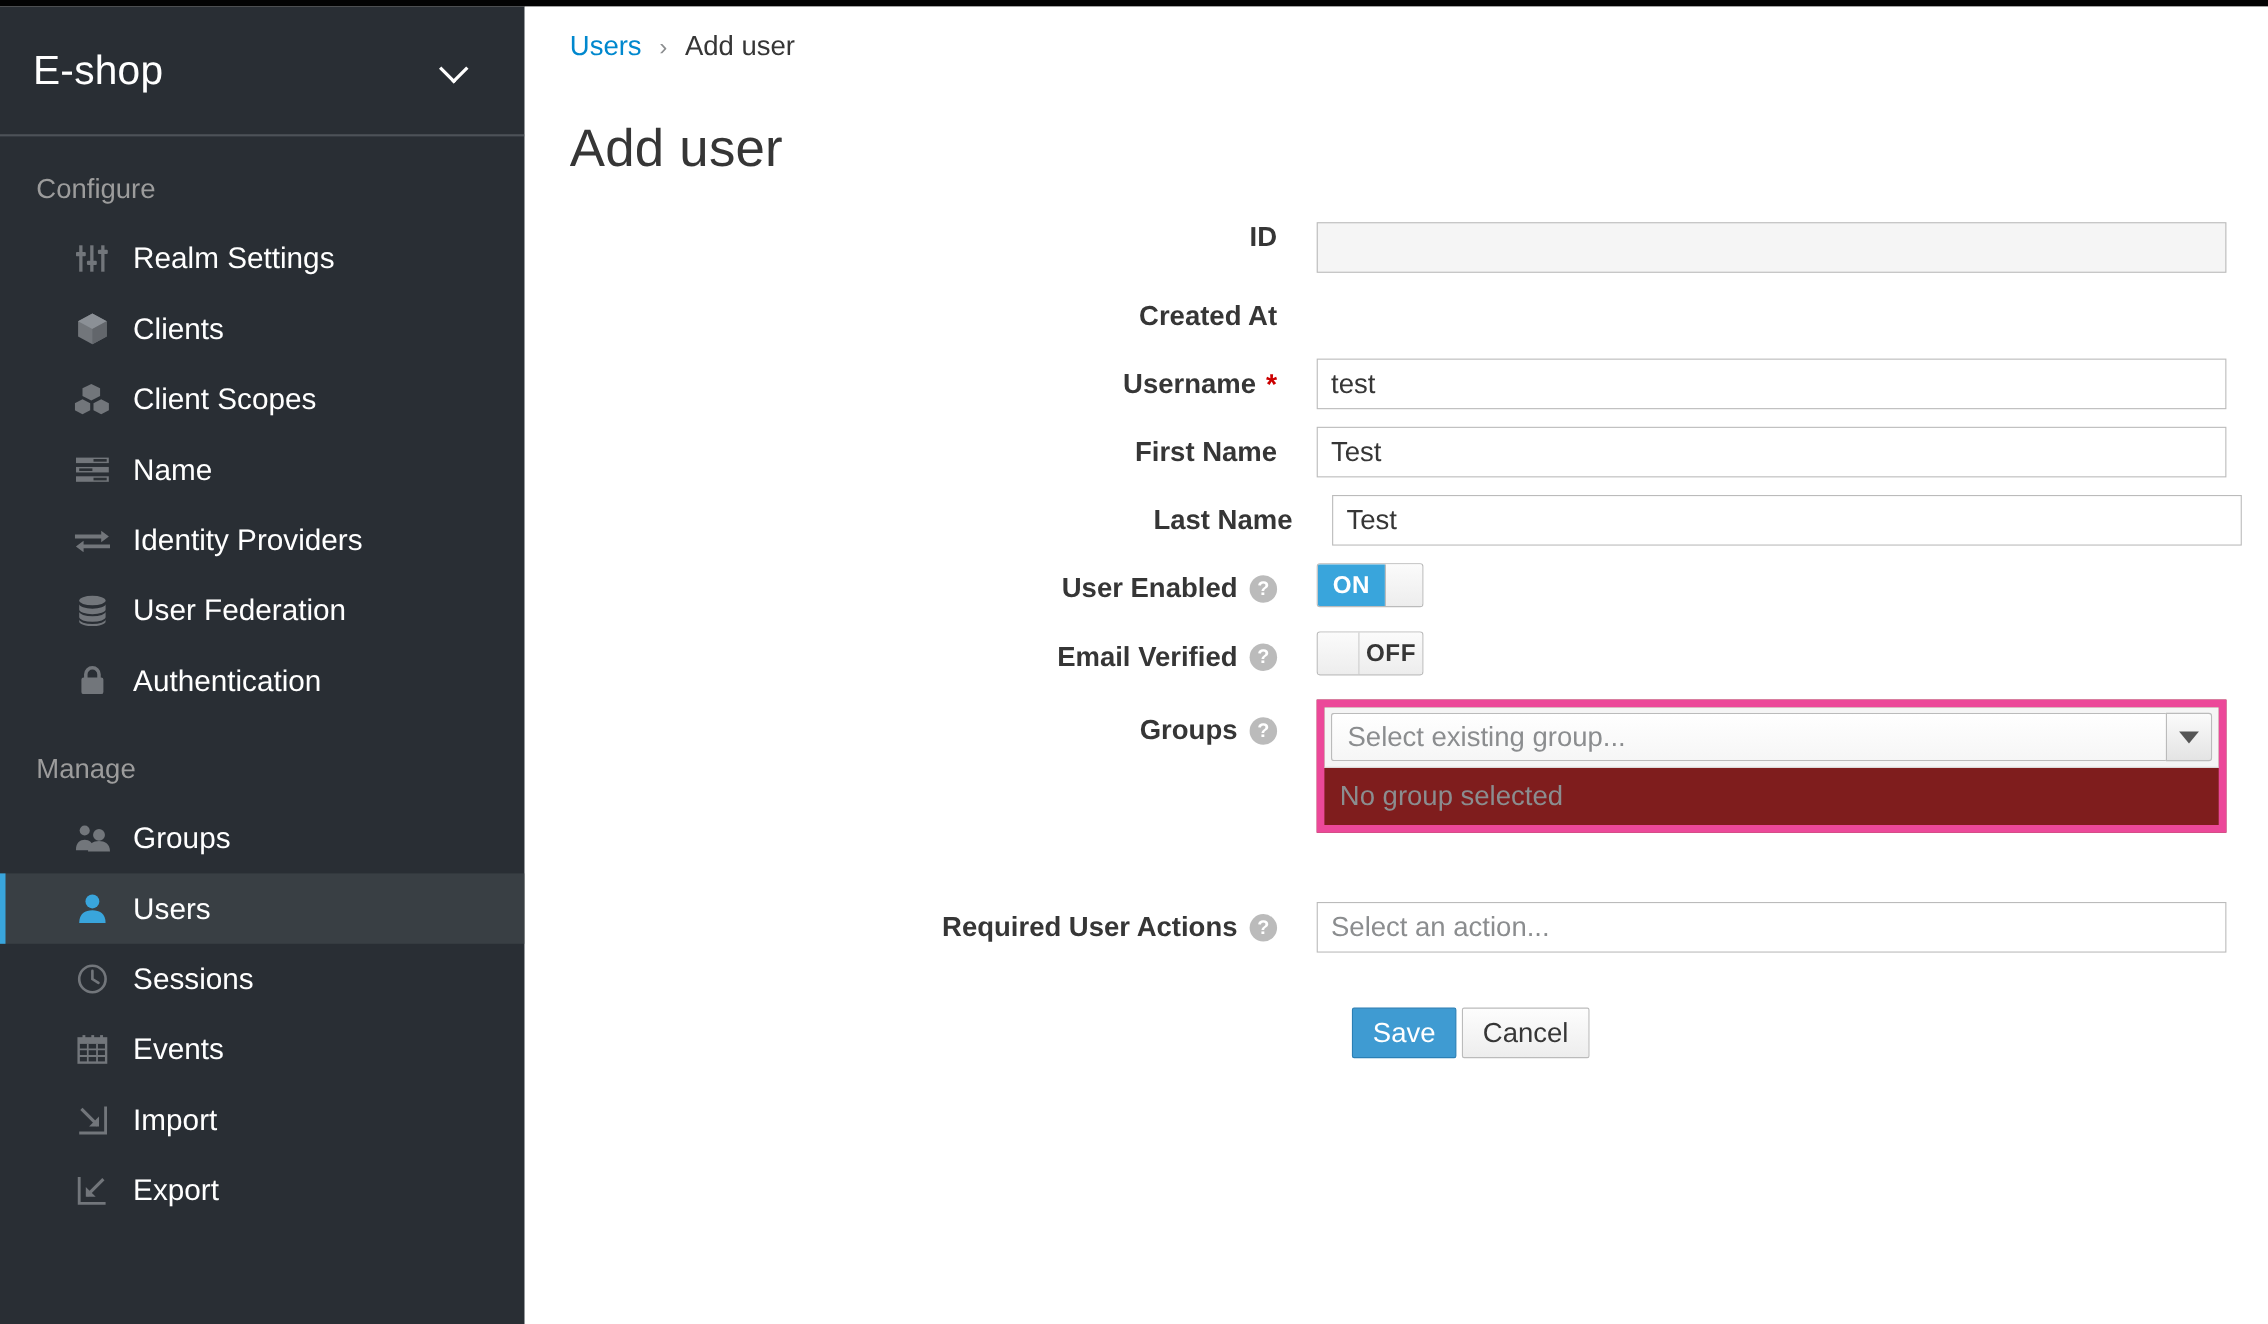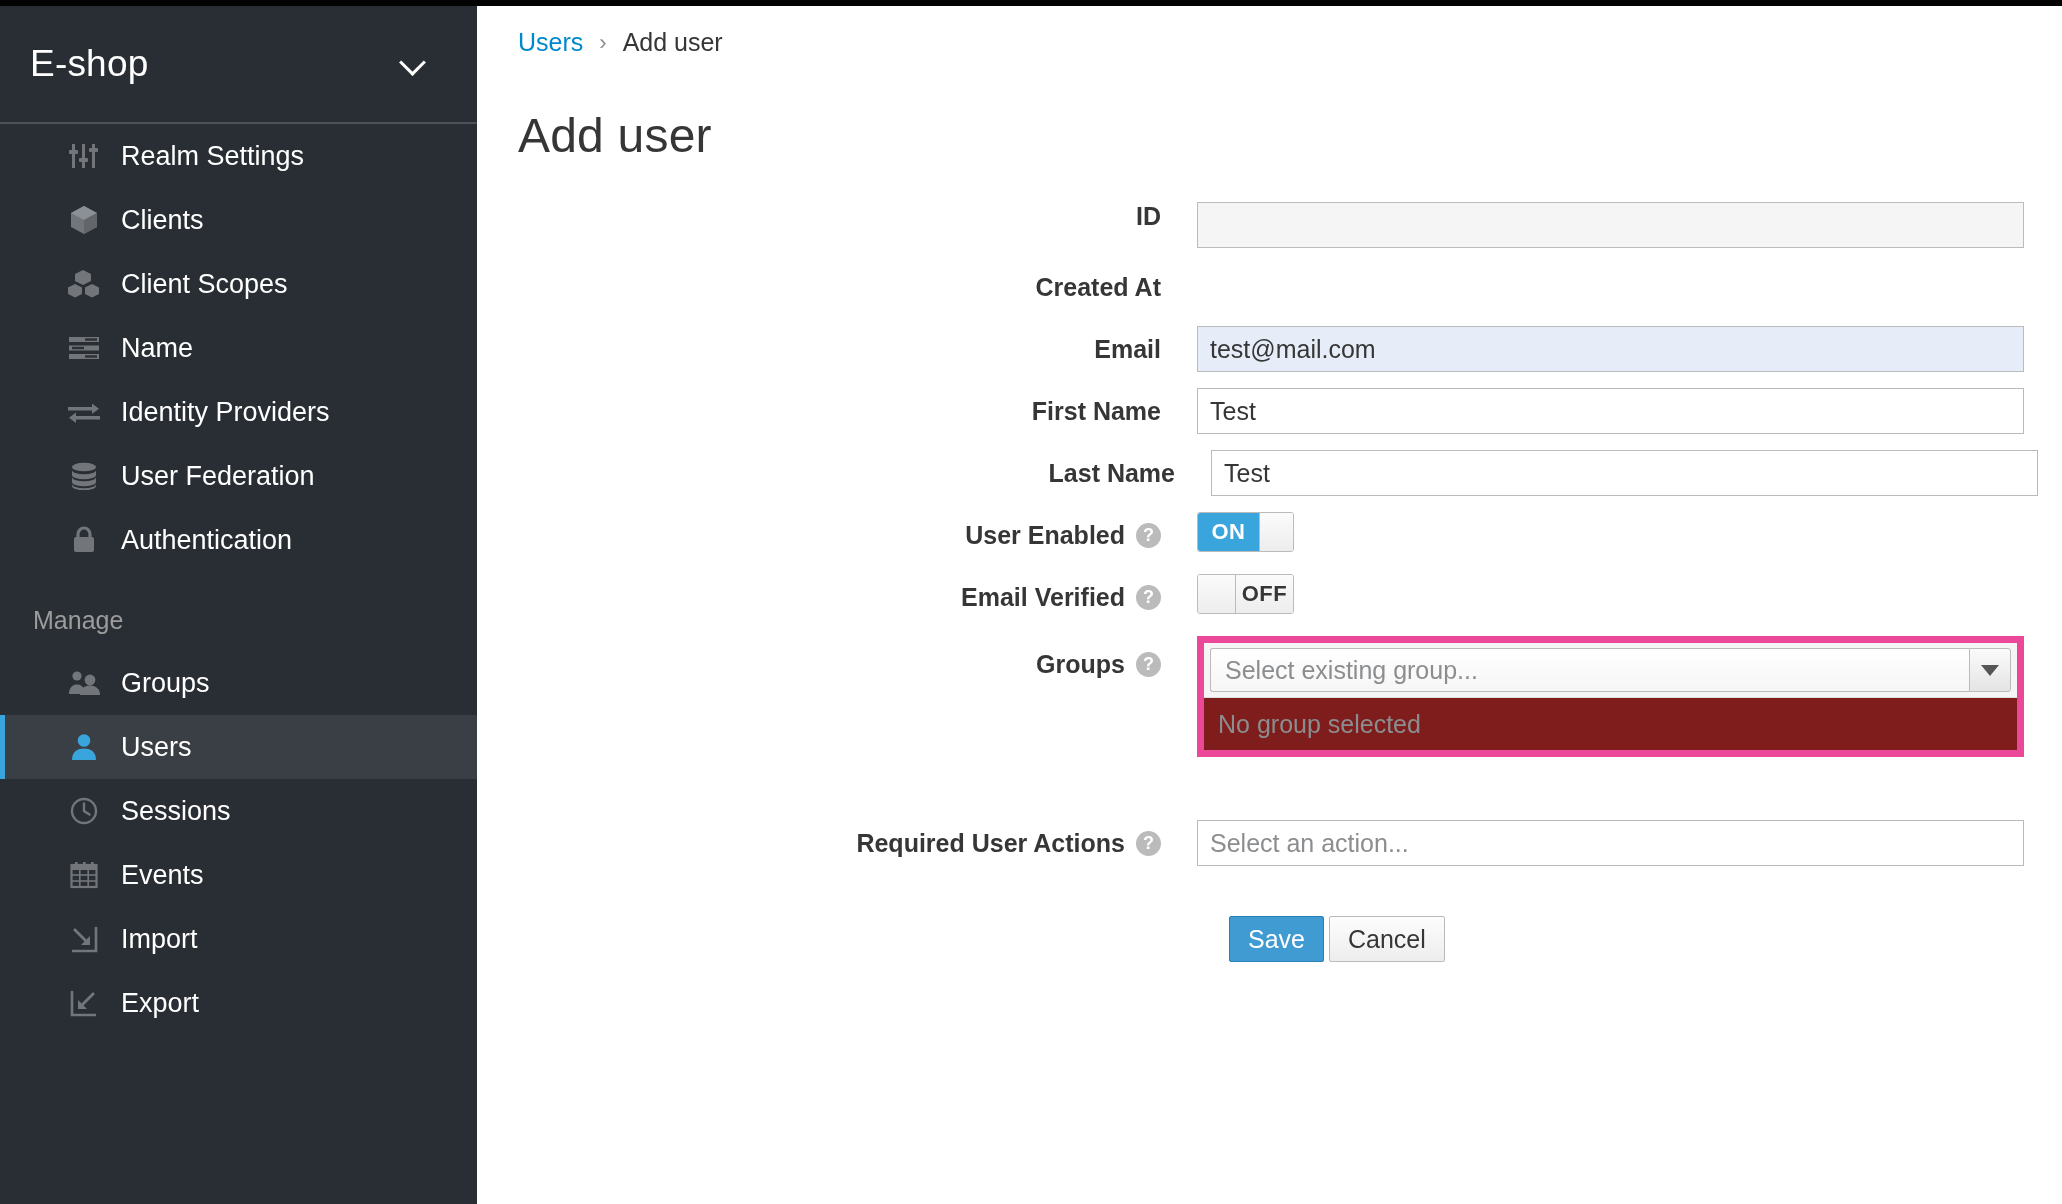--- a/index.html
+++ b/index.html
@@ -337,20 +337,21 @@
 
   <div class="top-strip"></div>
 
   <div class="sidebar">
 
     <div class="realm-selector">
       <span class="realm-name">E-shop</span>
       <span class="chevron-down"></span>
     </div>
 
+    <div class="nav-section-label">Configure</div>
 
     <div class="nav-item">
       <span class="nav-icon">
         <svg width="30" height="28" viewBox="0 0 30 28">
           <g fill="#72767b">
             <rect x="3" y="2" width="3" height="24"></rect>
               <rect x="13" y="2" width="3" height="24"></rect>
               <rect x="23" y="2" width="3" height="24"></rect>
             <rect x="0" y="8" width="9" height="4" rx="1"></rect>
               <rect x="10" y="16" width="9" height="4" rx="1"></rect>
@@ -543,29 +544,30 @@
 
       <div class="row" style="height:62px;">
         <div class="row-label" style="height:46px;">
           <span>Created At</span>
         </div>
         <div class="row-field">
           <span style="font-size:25px;color:#363636;"></span>
         </div>
       </div>
 
-
       <div class="row" style="height:62px;">
         <div class="row-label" style="height:46px;">
-          <span>Email</span>
-        </div>
-        <div class="row-field">
-          <input class="text-input focused" type="text" value="test@mail.com" style="">
-        </div>
-      </div>
+          <span>Username</span>
+          <span class="req-star">*</span>
+        </div>
+        <div class="row-field">
+          <input class="text-input" type="text" value="test" style="">
+        </div>
+      </div>
+
 
       <div class="row" style="height:62px;">
         <div class="row-label" style="height:46px;">
           <span>First Name</span>
         </div>
         <div class="row-field">
           <input class="text-input" type="text" value="Test" style="">
         </div>
       </div>
 

